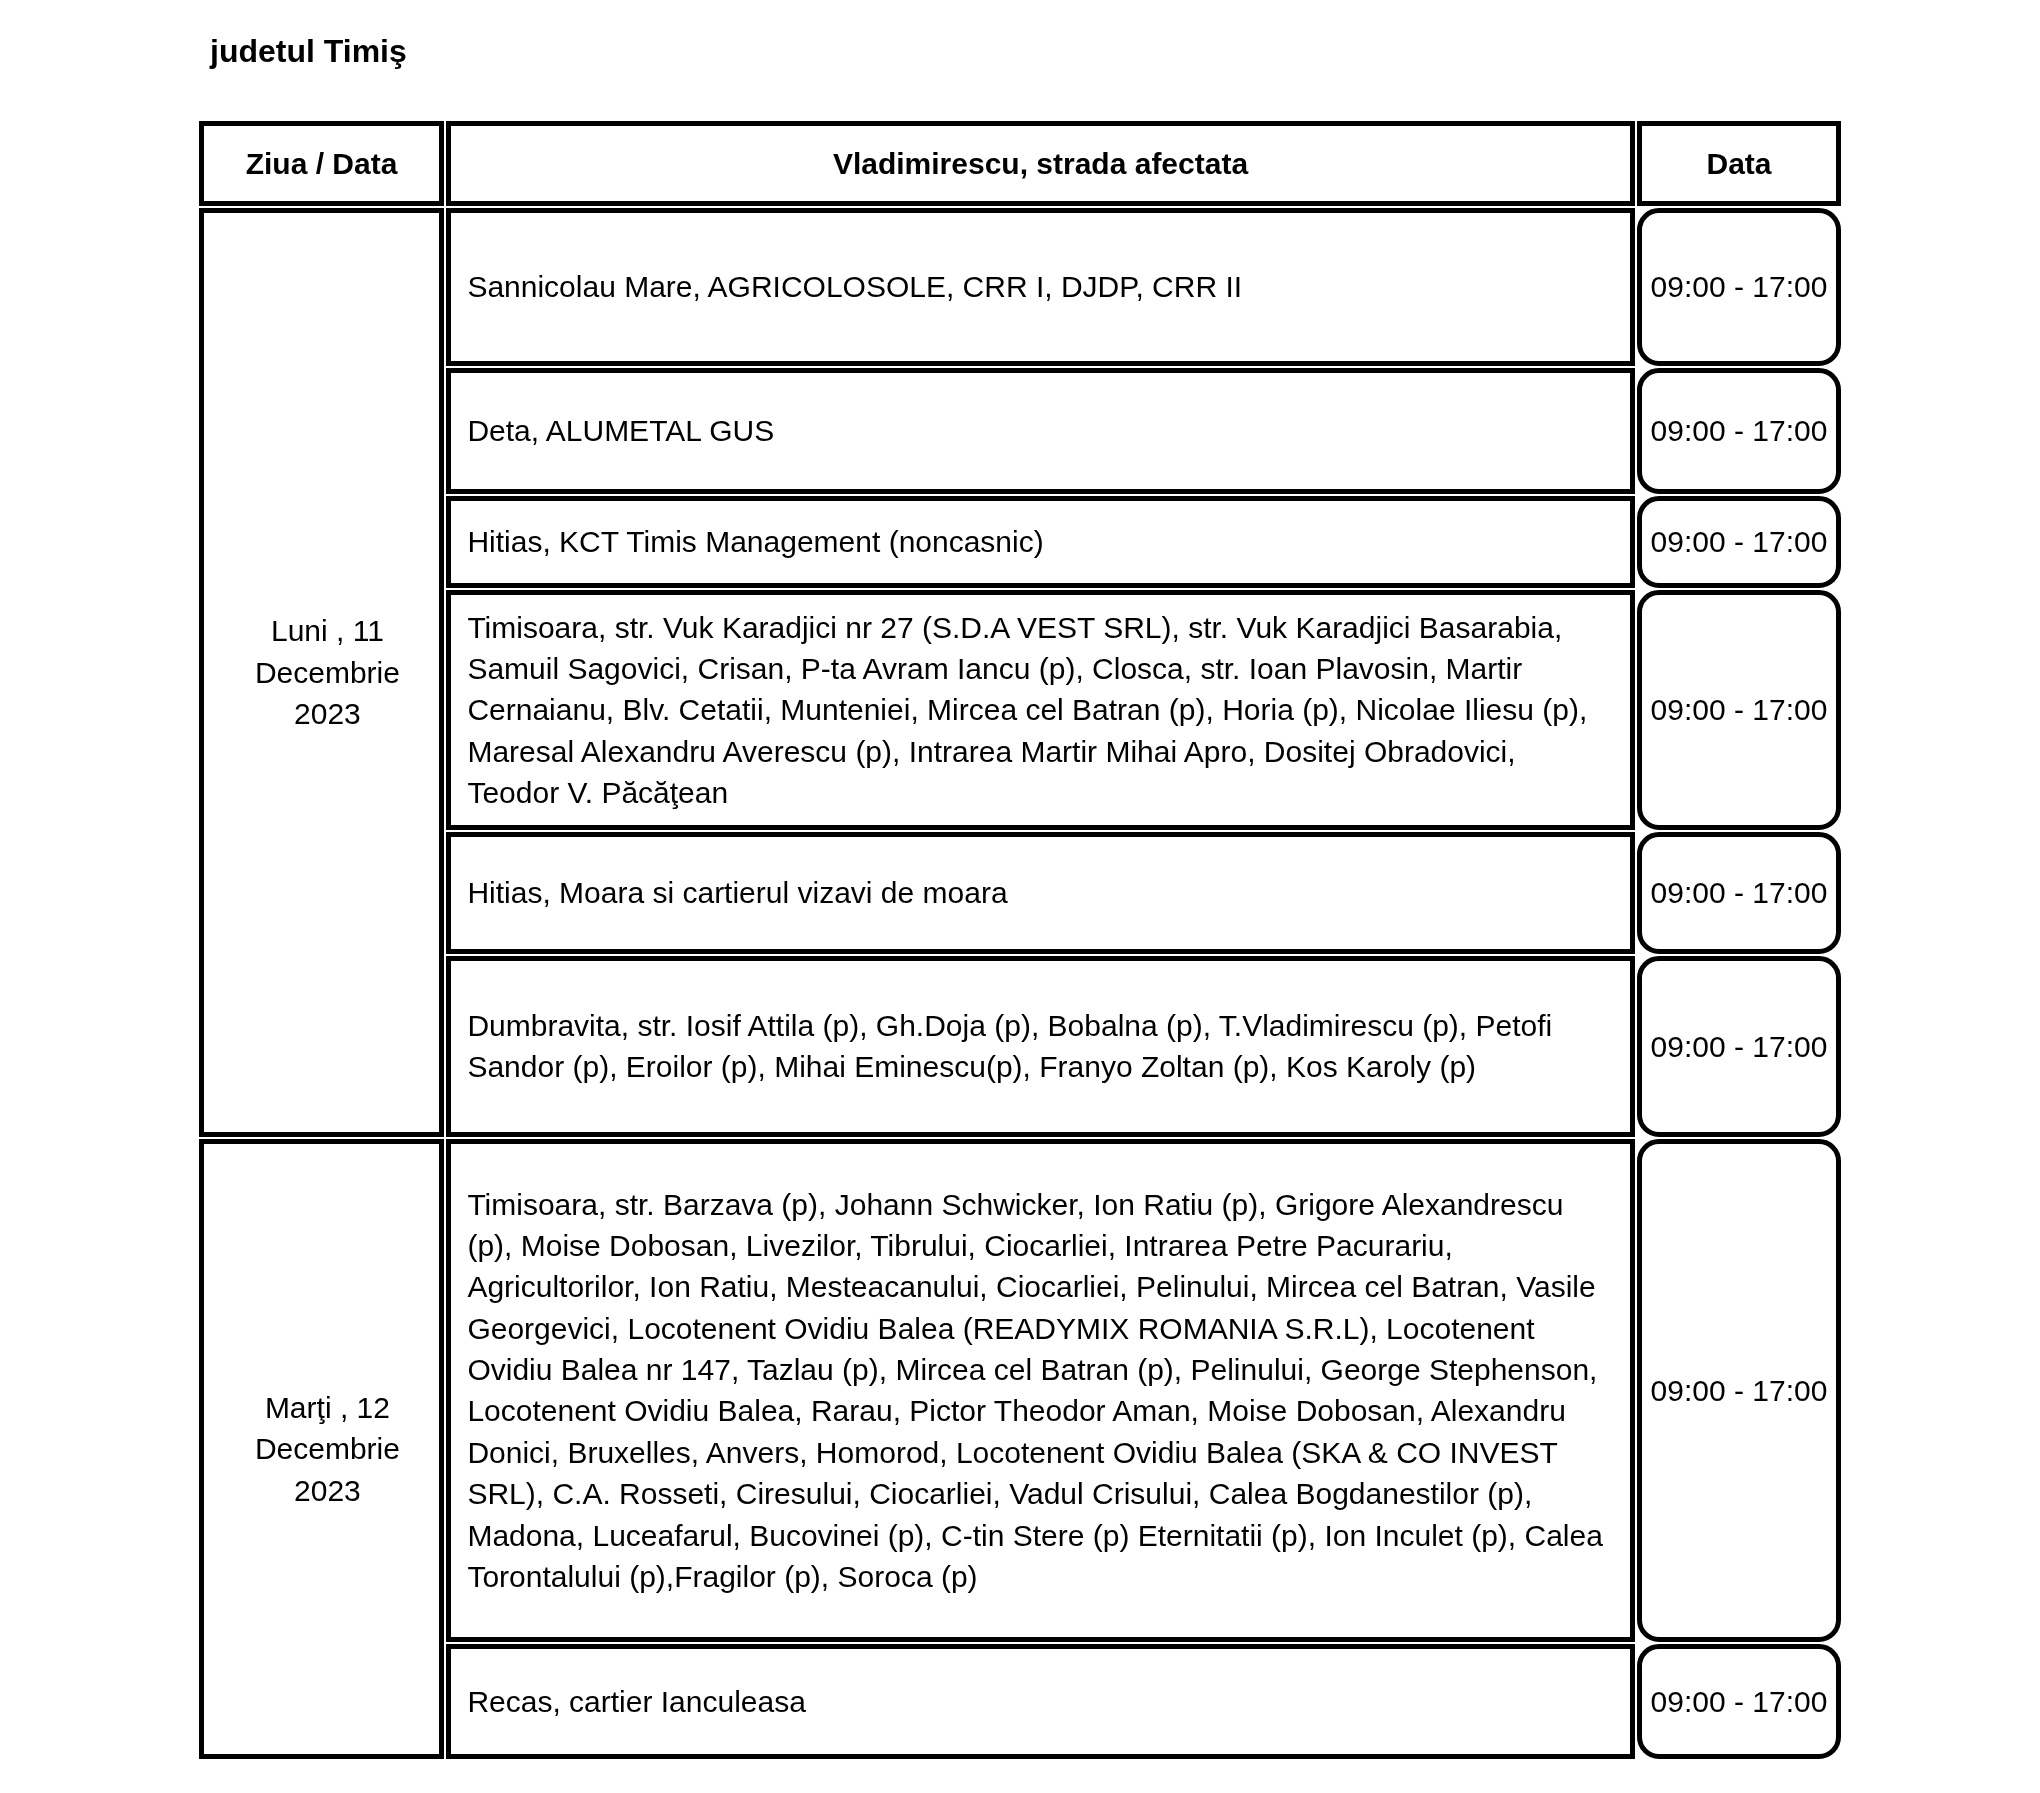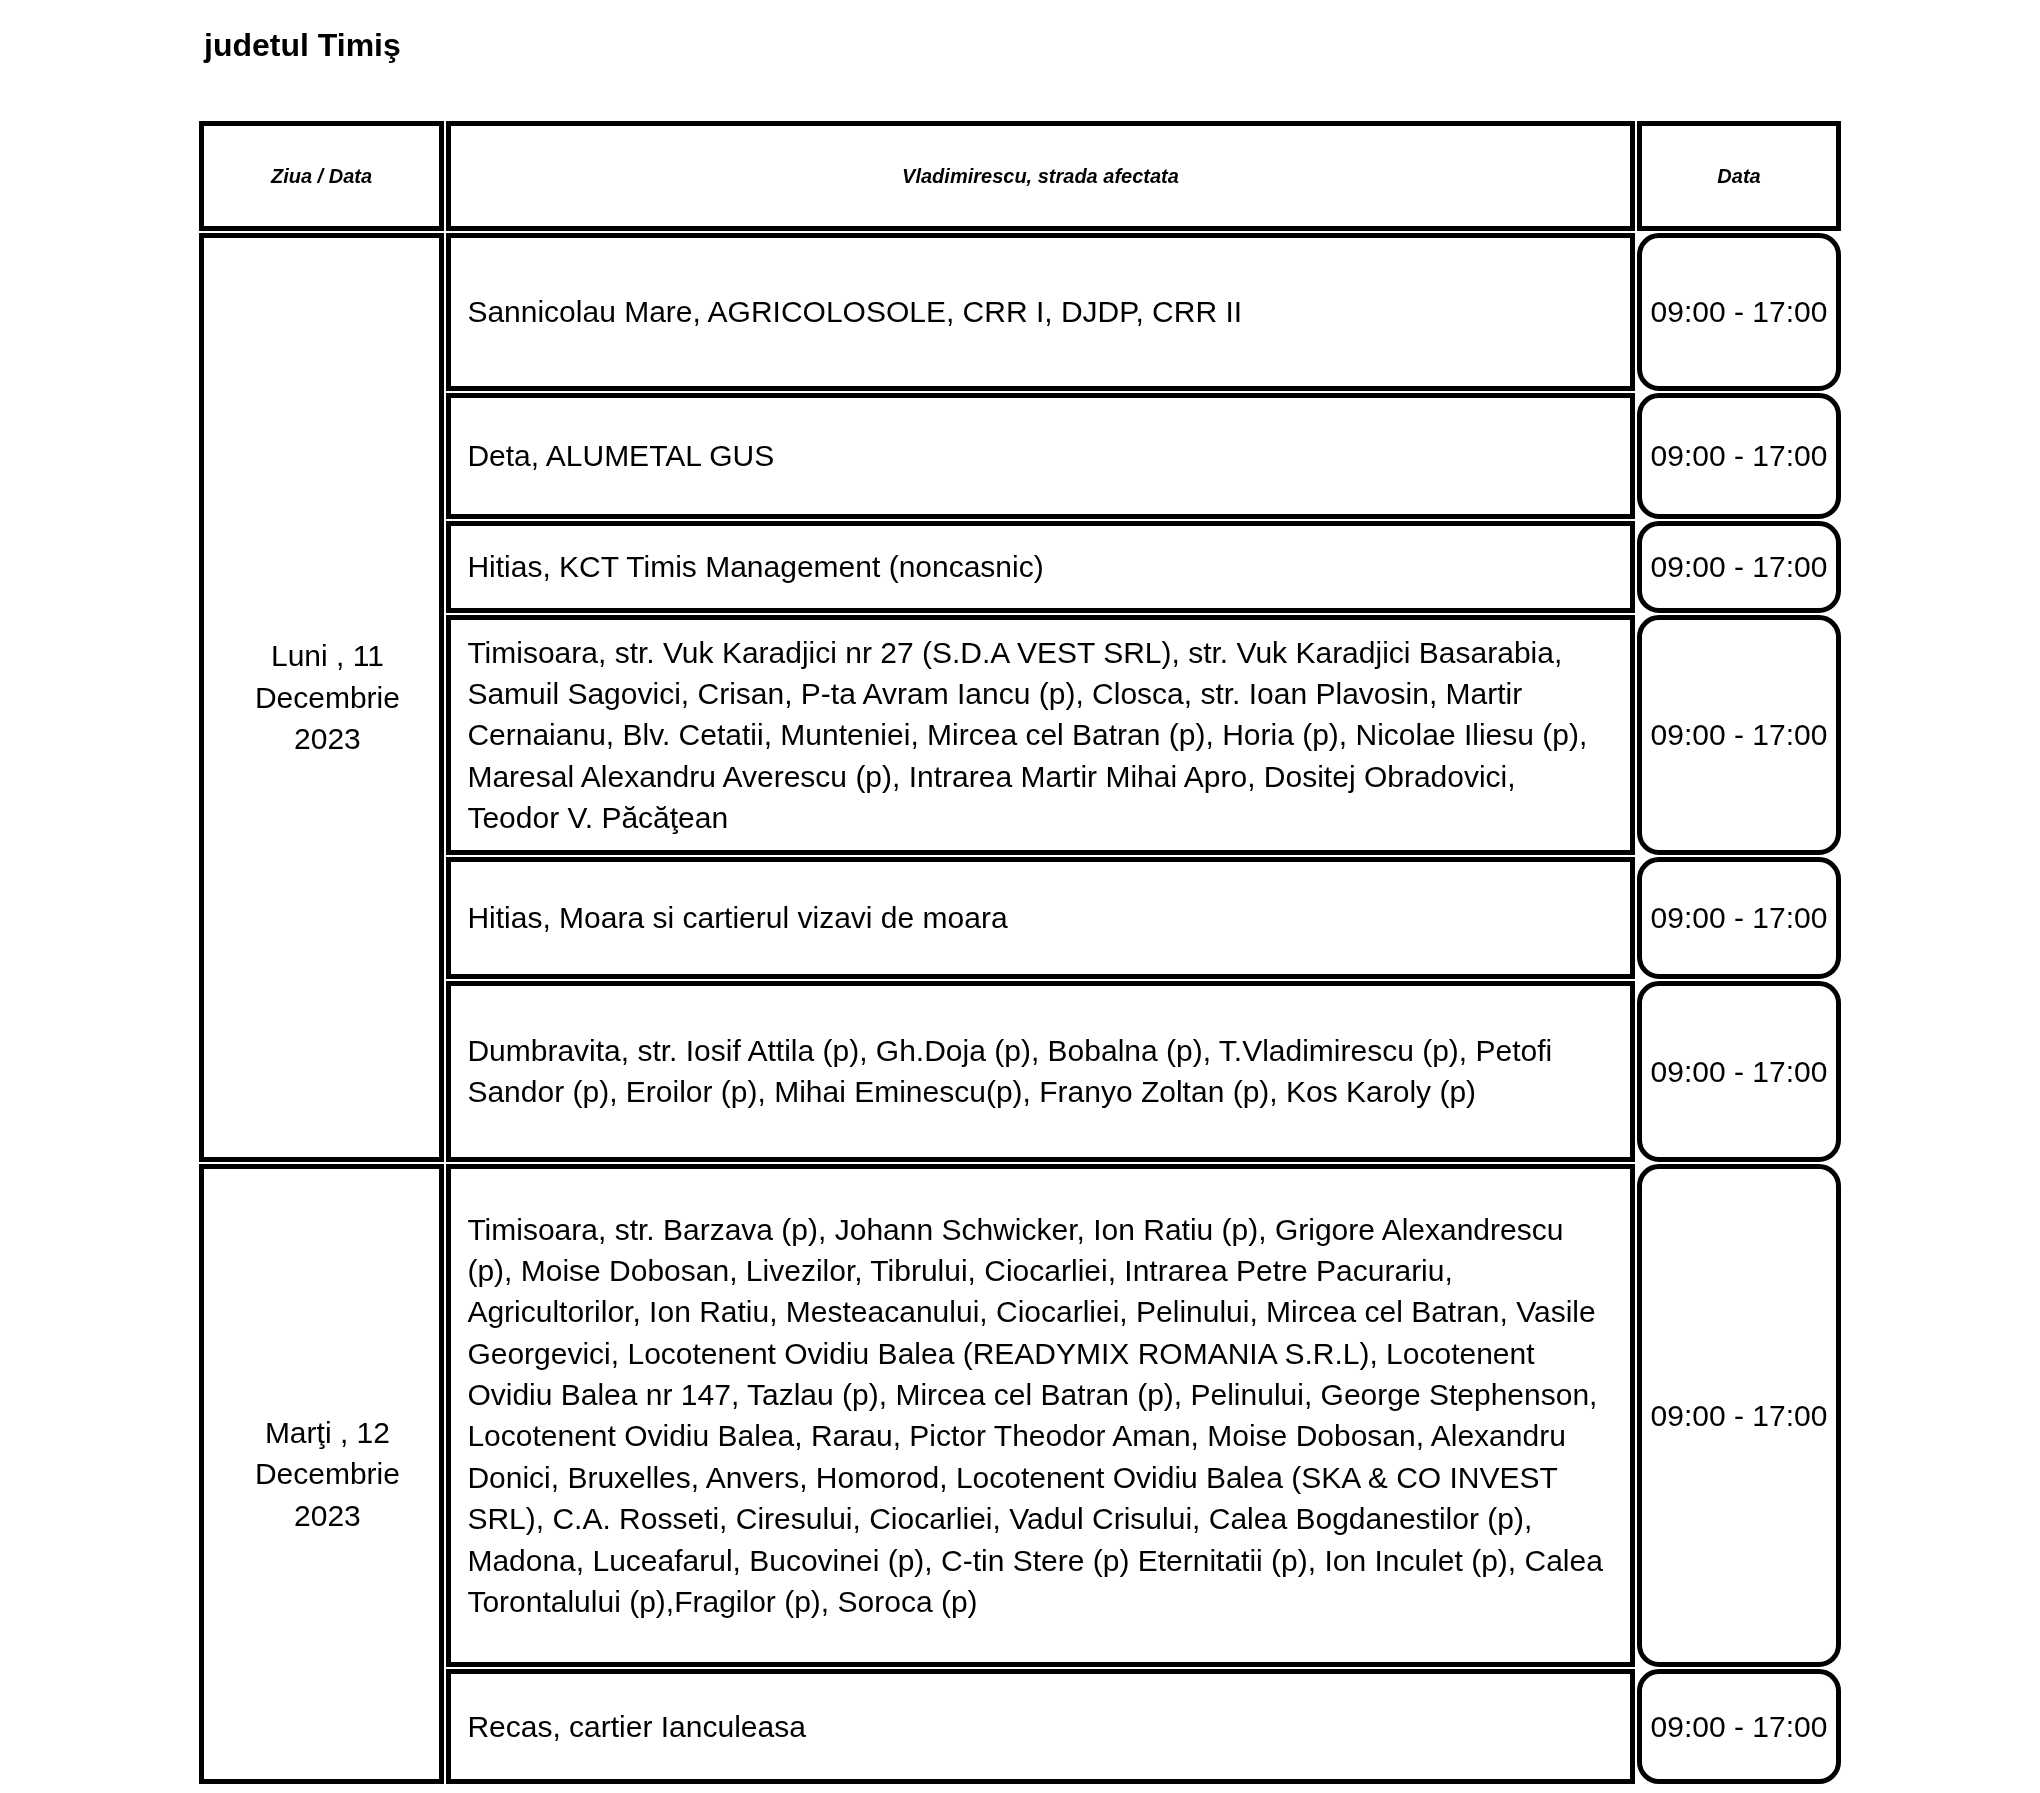--- a/index.html
+++ b/index.html
@@ -15,46 +15,45 @@
     height: 1794px;
     background: #ffffff;
     overflow: hidden;
   }
   .page-title {
     position: absolute;
     left: 200px;
     top: 23px;
     font-size: 32px;
     font-weight: bold;
-    margin: 4px;
+    margin: 10px;
     white-space: nowrap;
   }
   table.schedule {
     position: absolute;
     left: 197px;
     top: 119px;
     width: 1638px;
     border-collapse: separate;
     border-spacing: 2.5px;
     table-layout: fixed;
   }
   table.schedule th,
   table.schedule td {
     border: 5px solid #000000;
     box-sizing: border-box;
     background: #ffffff;
   }
   th.hdr {
-    font-size: 20px;
+    font-size: 30px;
     font-weight: bold;
     text-align: center;
     vertical-align: middle;
-    height: 110px;
+    height: 85px;
     padding: 0 8.2px;
-    font-style: italic;
   }
   td.day-cell {
     font-size: 30px;
     line-height: 1.38;
     vertical-align: middle;
     text-align: center;
     padding: 11.5px 8.2px 11.5px 20px;
   }
   td.loc-cell {
     font-size: 30px;

